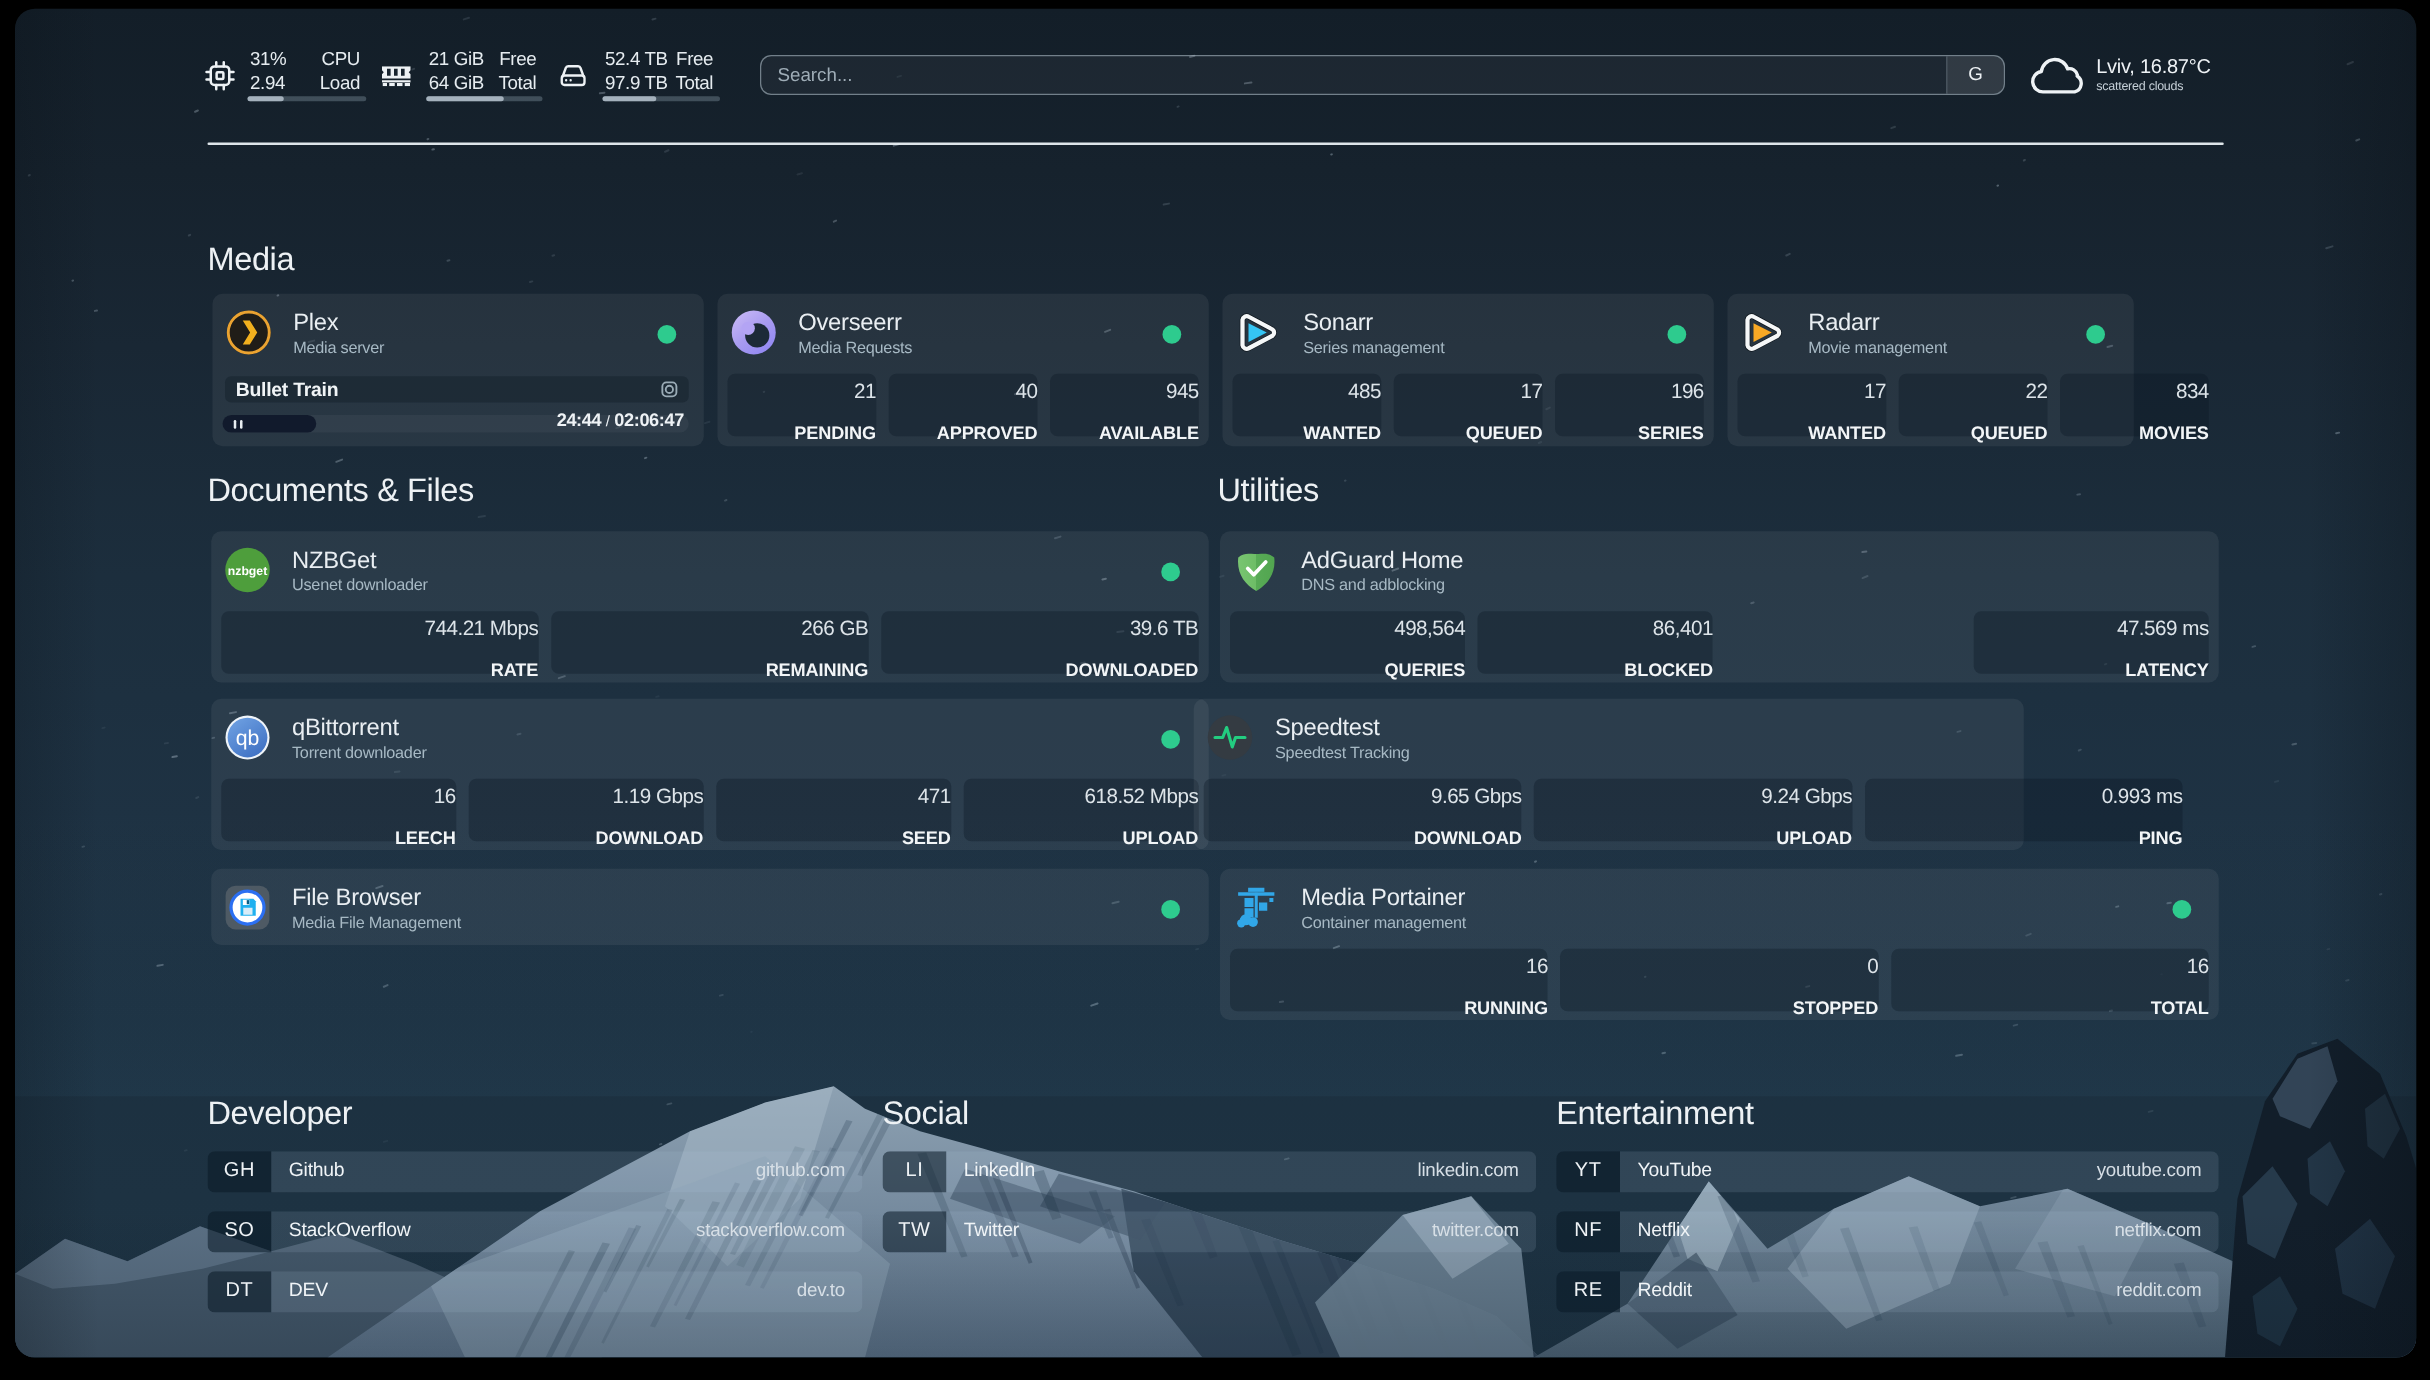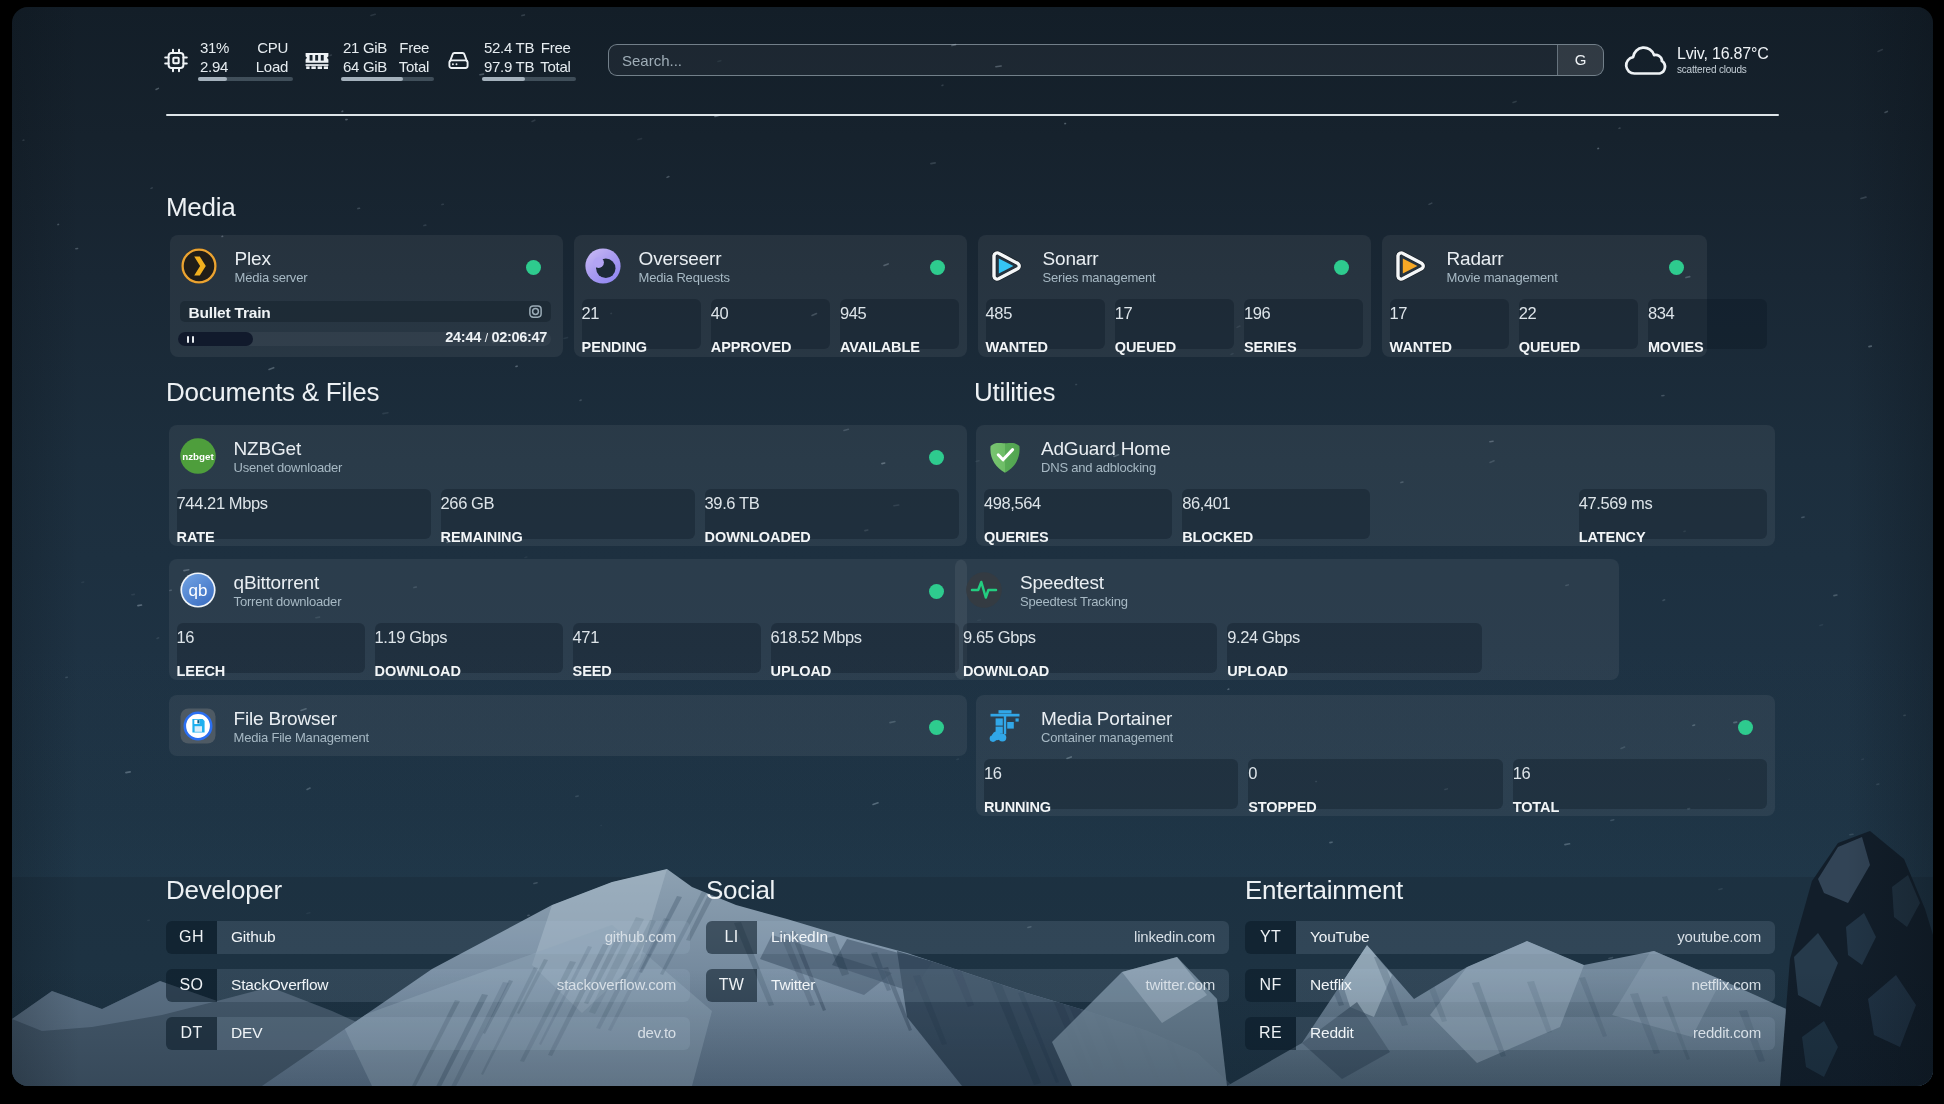--- a/index.html
+++ b/index.html
@@ -10,21 +10,21 @@
   background:linear-gradient(180deg,#131e28 0%,#16222d 12%,#192734 25%,#1c2e3d 42%,#1e3243 60%,#1c3040 75%,#1d3242 88%,#1e3444 100%);
   color:#e8edf1;
 }
 #bgsvg { position:absolute; left:0; top:0; width:1921px; height:1079px; }
 .abs { position:absolute; }
 .card { position:absolute; background:rgba(255,255,255,0.062); border-radius:8px; }
 .ctitle { position:absolute; left:65px; top:12.5px; font-size:19px; font-weight:500; color:#e9eef2; letter-spacing:-0.2px;}
 .csub { position:absolute; left:65px; top:34.5px; font-size:13px; color:#a7b9c4; letter-spacing:-0.2px;}
 .dot { position:absolute; width:15px; height:15px; border-radius:50%; background:#2ecb8e; top:25px; right:22.5px; }
 .cicon { position:absolute; left:10px; top:12px; width:38px; height:38px; }
-.sbox { position:absolute; background:rgba(8,22,32,0.33); border-radius:6px; height:50px; top:63.5px; text-align:left; }
+.sbox { position:absolute; background:rgba(8,22,32,0.33); border-radius:6px; height:50px; top:63.5px; text-align:right; }
 .sval { font-size:16.5px; color:#dde4e9; margin-top:5px; letter-spacing:-0.4px;}
 .slab { font-size:14.5px; font-weight:700; color:#f2f5f7; margin-top:16px; letter-spacing:-0.1px;}
 .shead { position:absolute; font-size:26px; font-weight:500; color:#edf1f4; letter-spacing:-0.3px; }
 .bmrow { position:absolute; height:32.5px; border-radius:6px; overflow:hidden; }
 .bmabbr { position:absolute; left:0; top:0; width:51px; height:32.5px; background:rgba(10,25,38,0.55); color:#eef2f5; font-size:16px; letter-spacing:0.4px; text-align:center; line-height:32.5px; }
 .bmbody { position:absolute; left:51px; top:0; right:0; height:32.5px; background:rgba(178,206,224,0.135); }
 .bmname { position:absolute; left:65px; top:6.5px; font-size:15.5px; color:#f0f4f7; letter-spacing:-0.2px; }
 .bmurl { position:absolute; right:14px; top:7px; font-size:15px; color:#d7dfe6; letter-spacing:-0.2px; }
 .hwval { position:absolute; font-size:15px; color:#e6ecf0; letter-spacing:-0.3px;}
 .hwbar { position:absolute; height:3.5px; border-radius:2px; background:rgba(125,142,155,0.42); top:70.3px;}
@@ -503,20 +503,24 @@
           <div class="ctitle">Speedtest</div>
           <div class="csub">Speedtest Tracking</div>
           <div class="sbox" style="left:8.0px;width:254.3px;">
             <div class="sval">9.65 Gbps</div>
             <div class="slab">DOWNLOAD</div>
           </div>
           <div class="sbox" style="left:272.3px;width:254.3px;">
             <div class="sval">9.24 Gbps</div>
             <div class="slab">UPLOAD</div>
           </div>
+          <div class="sbox" style="left:536.7px;width:254.3px;">
+            <div class="sval">0.993 ms</div>
+            <div class="slab">PING</div>
+          </div>
         </div>
         <div class="card" style="left:156.6px;top:688px;width:798px;height:61px;">
           <svg class="cicon" viewBox="0 0 38 38">
 <rect x="1.5" y="1.5" width="35" height="35" rx="8" fill="#4e5a64"></rect>
 <circle cx="19" cy="19" r="13.2" fill="#ffffff"></circle>
 <circle cx="19" cy="19" r="13.2" fill="none" stroke="#2b6ff2" stroke-width="2.6"></circle>
 <path d="M13.4 12 h10.3 l1.9 1.9 v11.7 h-12.2 Z" fill="#1fb0ef"></path>
 <rect x="15.6" y="19.2" width="7.4" height="5.6" fill="#d8ecf8"></rect>
 <rect x="15.3" y="12.8" width="5.2" height="4.2" fill="#ffffff"></rect>
 <rect x="18.4" y="13.1" width="1.9" height="3.3" fill="#0b5d84"></rect>

